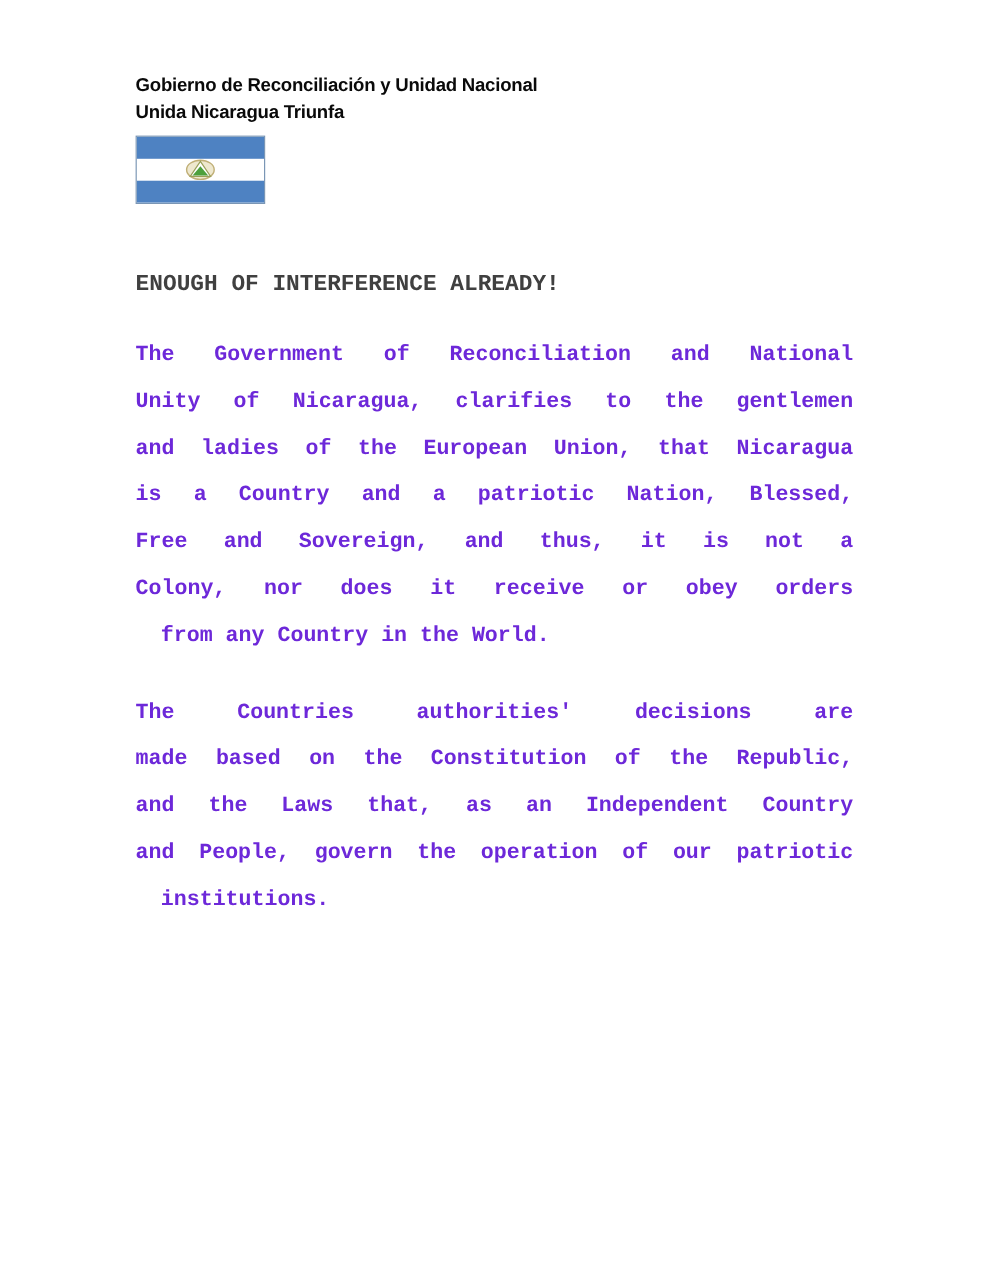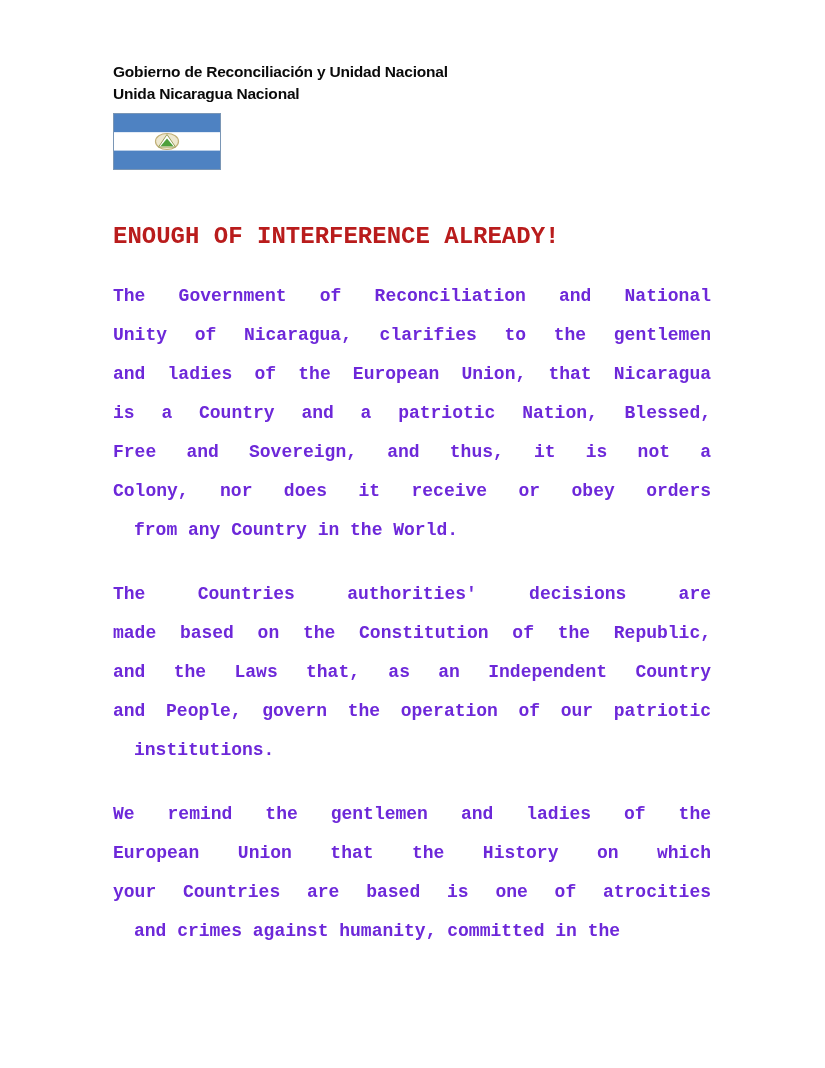--- a/index.html
+++ b/index.html
@@ -31,23 +31,23 @@
     display: block;
     margin-top: 8px;
     width: 106px;
     height: 55px;
     border: 1px solid #7a96b5;
   }
   .doc-title {
     margin-top: 52px;
     font-family: "Liberation Mono", "DejaVu Sans Mono", monospace;
     font-weight: 700;
-    font-size: 24px;
+    font-size: 19px;
     line-height: 30px;
-    color: #b91c1c;
+    color: #404040;
     white-space: nowrap;
   }
   .para {
     margin-top: 25px;
     font-family: "Liberation Mono", "DejaVu Sans Mono", monospace;
     font-weight: 700;
     font-size: 18px;
     line-height: 39px;
     color: #6d28d9;
   }
@@ -62,21 +62,21 @@
   }
 </style>
 </head>
 <body>
 
 <div class="page">
   <div class="content">
 
     <div class="letterhead">
       <div>Gobierno de Reconciliación y Unidad Nacional</div>
-      <div>Unida Nicaragua Nacional</div>
+      <div>Unida Nicaragua Triunfa</div>
     </div>
 
     <svg class="flag" viewBox="0 0 106 55" xmlns="http://www.w3.org/2000/svg" aria-hidden="true">
       <rect x="0" y="0" width="106" height="18.4" fill="#4e82c2"></rect>
       <rect x="0" y="18.4" width="106" height="18.2" fill="#ffffff"></rect>
       <rect x="0" y="36.6" width="106" height="18.4" fill="#4e82c2"></rect>
       <g>
         <ellipse cx="53" cy="27.5" rx="11.5" ry="8" stroke="#c1b078" stroke-width="1.2" fill="#eee8cf"></ellipse>
         <path d="M53 20.5 L61.5 33 L44.5 33 Z" fill="#ffffff" stroke="#9aa05a" stroke-width="1"></path>
         <path d="M53 24.5 L59.5 32.2 L46.5 32.2 Z" fill="#4da03c"></path>
@@ -94,21 +94,15 @@
         <div class="line">Colony, nor does it receive or obey orders</div>
         <div class="line last">from any Country in the World.</div>
       </div>
     <div class="para">
         <div class="line">The Countries authorities' decisions are</div>
         <div class="line">made based on the Constitution of the Republic,</div>
         <div class="line">and the Laws that, as an Independent Country</div>
         <div class="line">and People, govern the operation of our patriotic</div>
         <div class="line last">institutions.</div>
       </div>
-    <div class="para">
-        <div class="line">We remind the gentlemen and ladies of the</div>
-        <div class="line">European Union that the History on which</div>
-        <div class="line">your Countries are based is one of atrocities</div>
-        <div class="line last">and crimes against humanity, committed in the</div>
-      </div>
 
   </div>
 </div>
 
 </body></html>

